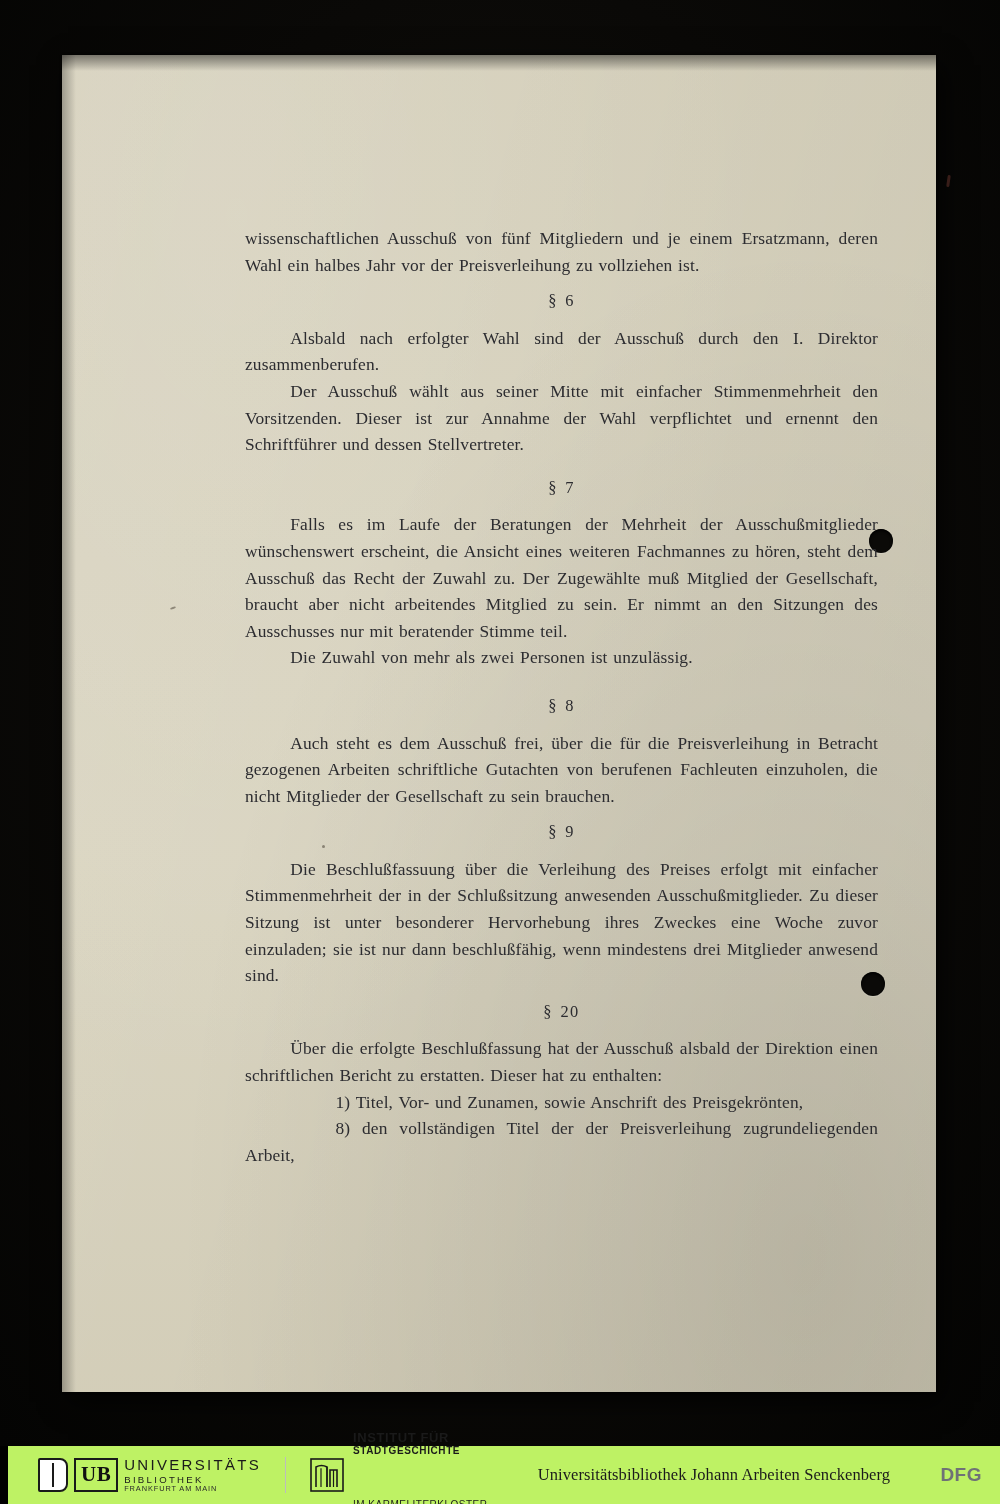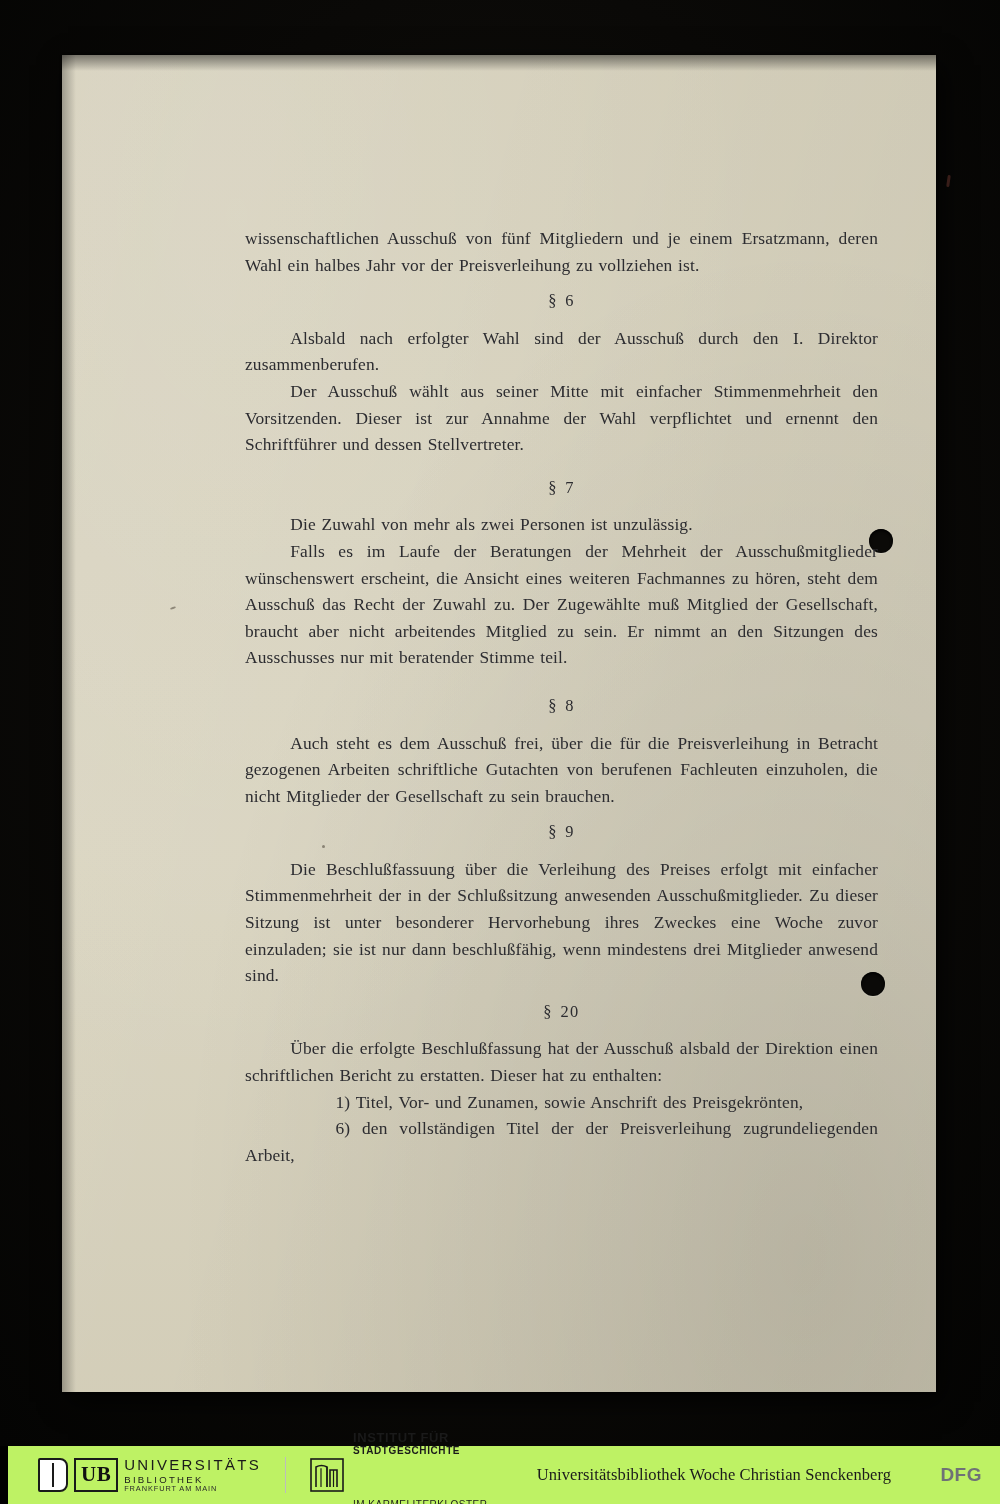--- a/index.html
+++ b/index.html
@@ -238,36 +238,36 @@
 
   <p class="para hang">wissenschaftlichen Ausschuß von fünf Mitgliedern und je einem Ersatzmann, deren Wahl ein halbes Jahr vor der Preisverleihung zu vollziehen ist.</p>
   <div class="sp-sm"></div>
   <p class="section-mark">§ 6</p>
   <div class="sp-sm"></div>
   <p class="para indent">Alsbald nach erfolgter Wahl sind der Ausschuß durch den I. Direktor zusammenberufen.</p>
   <p class="para indent">Der Ausschuß wählt aus seiner Mitte mit einfacher Stimmenmehrheit den Vorsitzenden. Dieser ist zur Annahme der Wahl verpflichtet und ernennt den Schriftführer und dessen Stellvertreter.</p>
   <div class="sp-md"></div>
   <p class="section-mark">§ 7</p>
   <div class="sp-sm"></div>
+  <p class="para indent">Falls es im Laufe der Beratungen der Mehrheit der Ausschußmitglieder wünschenswert erscheint, die Ansicht eines weiteren Fachmannes zu hören, steht dem Ausschuß das Recht der Zuwahl zu. Der Zugewählte muß Mitglied der Gesellschaft, braucht aber nicht arbeitendes Mitglied zu sein. Er nimmt an den Sitzungen des Ausschusses nur mit beratender Stimme teil.</p>
   <p class="para indent">Die Zuwahl von mehr als zwei Personen ist unzulässig.</p>
-  <p class="para indent">Falls es im Laufe der Beratungen der Mehrheit der Ausschußmitglieder wünschenswert erscheint, die Ansicht eines weiteren Fachmannes zu hören, steht dem Ausschuß das Recht der Zuwahl zu. Der Zugewählte muß Mitglied der Gesellschaft, braucht aber nicht arbeitendes Mitglied zu sein. Er nimmt an den Sitzungen des Ausschusses nur mit beratender Stimme teil.</p>
   <div class="sp-lg"></div>
   <p class="section-mark">§ 8</p>
   <div class="sp-sm"></div>
   <p class="para indent">Auch steht es dem Ausschuß frei, über die für die Preisverleihung in Betracht gezogenen Arbeiten schriftliche Gutachten von berufenen Fachleuten einzuholen, die nicht Mitglieder der Gesellschaft zu sein brauchen.</p>
   <div class="sp-sm"></div>
   <p class="section-mark">§ 9</p>
   <div class="sp-sm"></div>
   <p class="para indent">Die Beschlußfassuung über die Verleihung des Preises erfolgt mit einfacher Stimmenmehrheit der in der Schlußsitzung anwesenden Ausschußmitglieder. Zu dieser Sitzung ist unter besonderer Hervorhebung ihres Zweckes eine Woche zuvor einzuladen; sie ist nur dann beschlußfähig, wenn mindestens drei Mitglieder anwesend sind.</p>
   <div class="sp-sm"></div>
   <p class="section-mark">§ 20</p>
   <div class="sp-sm"></div>
   <p class="para indent">Über die erfolgte Beschlußfassung hat der Ausschuß alsbald der Direktion einen schriftlichen Bericht zu erstatten. Dieser hat zu enthalten:</p>
   <p class="para indent-deep">1) Titel, Vor- und Zunamen, sowie Anschrift des Preisgekrönten,</p>
-  <p class="para indent-deep">6) den vollständigen Titel der der Preisverleihung zugrundeliegenden Arbeit,</p>
+  <p class="para indent-deep">8) den vollständigen Titel der der Preisverleihung zugrundeliegenden Arbeit,</p>
 
 </div>
 
 <div class="footer-bar">
 
   <div class="footer-left">
 
     <div class="ub-logo">
       <div class="ub-book"></div>
       <div class="ub-badge">UB</div>
@@ -294,17 +294,17 @@
       <div class="isg-text">
         <div class="t1">INSTITUT FÜR</div>
         <div class="t2">STADTGESCHICHTE</div>
         <div class="t3">IM KARMELITERKLOSTER</div>
         <div class="t4">FRANKFURT AM MAIN</div>
       </div>
     </div>
 
   </div>
 
-  <div class="footer-center">Universitätsbibliothek Woche Christian Senckenberg</div>
+  <div class="footer-center">Universitätsbibliothek Johann Arbeiten Senckenberg</div>
 
   <div class="footer-right">DFG</div>
 
 </div>
 
 </body></html>

